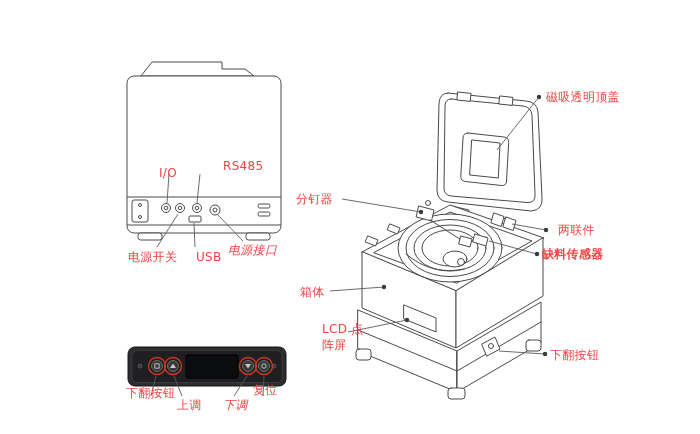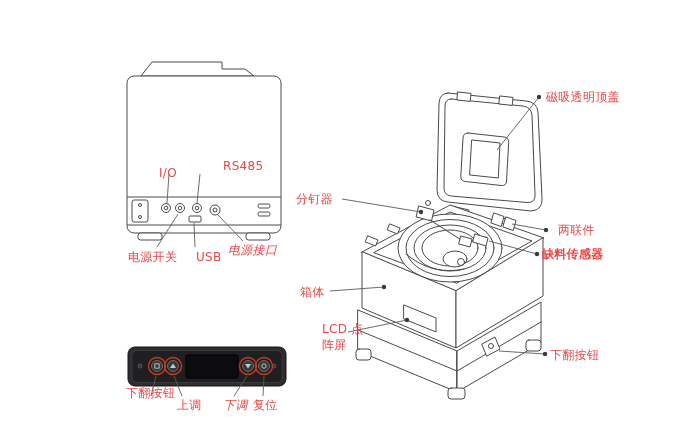--- a/index.html
+++ b/index.html
@@ -147,21 +147,21 @@
 
   <div class="label" style="left:159px;top:166px;">I/O</div>
   <div class="label" style="left:187px;top:159px;margin-left:36px;">RS485</div>
   <div class="label" style="left:128px;top:250px;">电源开关</div>
   <div class="label" style="left:196px;top:250px;">USB</div>
   <div class="label" style="left:228px;top:243px;font-style:italic;">电源接口</div>
 
   <div class="label" style="left:126px;top:386px;text-align:right;">下翻按钮</div>
   <div class="label" style="left:177px;top:398px;">上调</div>
   <div class="label" style="left:223px;top:398px;font-style:italic;">下调</div>
-  <div class="label" style="left:253px;top:398px;">复位</div>
+  <div class="label" style="left:253px;top:384px;font-family:Liberation Mono, monospace;">复位</div>
 
   <div class="label" style="left:546px;top:90px;">磁吸透明顶盖</div>
   <div class="label" style="left:296px;top:192px;">分钉器</div>
   <div class="label" style="left:551px;top:223px;margin-left:7px;">两联件</div>
   <div class="label" style="left:542px;top:247px;font-weight:bold;">缺料传感器</div>
   <div class="label" style="left:300px;top:285px;text-align:center;">箱体</div>
   <div class="label wrap" style="left:302px;top:322px;width:52px;margin-left:20px;">LCD 点阵屏</div>
   <div class="label" style="left:550px;top:348px;">下翻按钮</div>
 
 </div>

